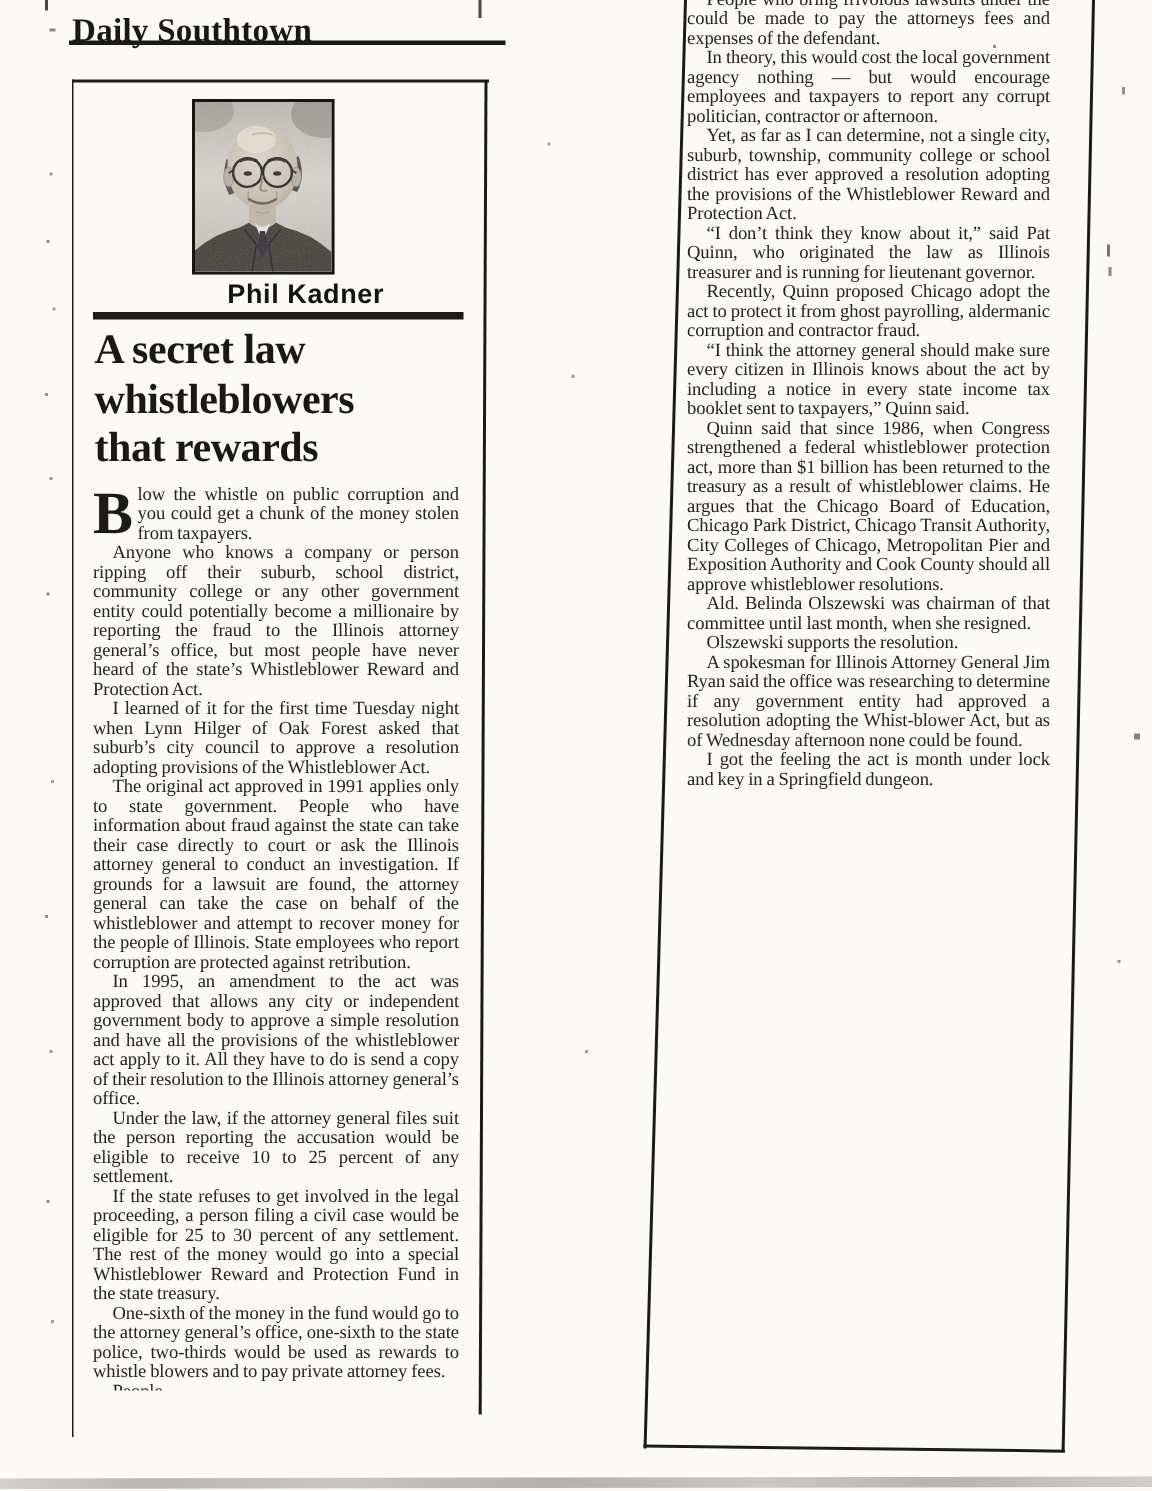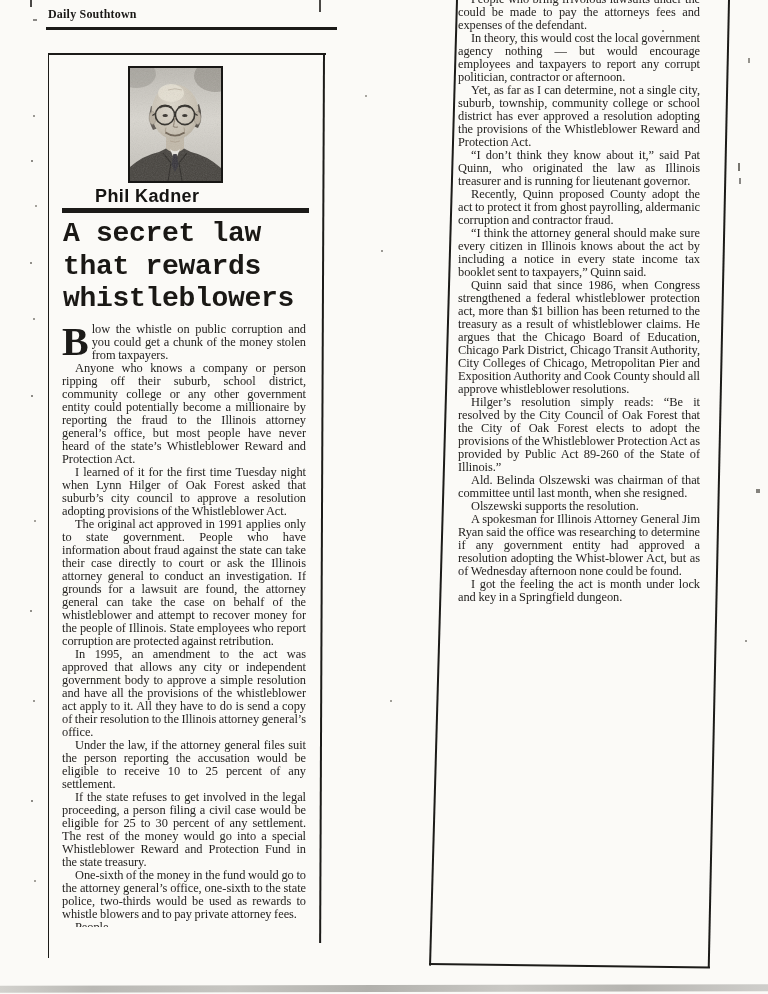--- a/index.html
+++ b/index.html
@@ -7,21 +7,21 @@
   body {
     position:relative; overflow:hidden;
     background:#fbfaf7;
     font-family:"Liberation Serif", serif;
     color:#242220;
   }
   .abs { position:absolute; }
 
   
   .masthead {
-    left:48px; top:7px; font-size:12px; font-weight:bold;
+    left:48px; top:7px; font-size:22px; font-weight:bold;
     letter-spacing:.2px; color:#1a1816;
   }
   .masthead-rule { left:46px; top:27px; width:291px; height:2.5px; background:#1b1a18; }
 
   
   .tick { background:#4a4846; }
   .tick-a { left:319px; top:0; width:2px; height:12px; }
   .tick-b { left:30px;  top:0; width:1.5px; height:7px; }
   .tick-c { left:33px;  top:19px; width:4px; height:1.5px; background:#8a8885; }
   .tick-d { left:738px; top:163px; width:1.5px; height:8px; background:#77756f; }
@@ -49,28 +49,28 @@
   }
 
   
   .photo-frame {
     left:128px; top:66px; width:95px; height:117px;
     border:2.2px solid #171614; background:#cecbc5;
   }
   .photo-frame svg { display:block; width:100%; height:100%; }
 
   .byline-name {
-    left:95px; top:186px; width:161px; text-align:left;
+    left:95px; top:186px; width:161px; text-align:right;
     font-family:"Liberation Sans", sans-serif; font-weight:bold;
     font-size:18px; letter-spacing:.4px; color:#151412;
   }
   .byline-rule { left:62px; top:208px; width:247px; height:4.5px; background:#1c1b19; }
 
   
-  .headline { left:63px; top:218px; width:250px; color:#1a1815;font-family:Liberation Mono, monospace; }
+  .headline { left:63px; top:218px; width:250px; color:#1a1815; }
   .headline div {
     font-size:28px; line-height:32.5px; font-weight:bold; letter-spacing:-.3px;
   }
 
   
   .body-left  { left:62px;  top:323px; width:244px; height:640px; overflow:hidden; }
   .body-right { left:458px; top:-7px;  width:242px; height:972px; overflow:hidden; }
   .para, .lead-para {
     font-size:12.4px; line-height:13px; text-align:justify;
     word-spacing:-.4px; letter-spacing:-.05px; color:#252321;
@@ -169,22 +169,22 @@
     <path d="M43.3,86 L46.7,86 L48.6,97 L45,104 L41.4,97 Z" fill="#36343a"></path>
     <rect width="91" height="113" filter="url(#grain)" opacity="0.5"></rect>
   </svg>
 </div>
 
 <div class="abs byline-name">Phil Kadner</div>
 <div class="abs byline-rule"></div>
 
 <div class="abs headline">
     <div>A secret law</div>
+    <div>whistleblowers</div>
     <div>that rewards</div>
-    <div>whistleblowers</div>
   </div>
 
 <div class="abs body-left">
   <p class="lead-para">
     <span class="dropcap">B</span><span>low the whistle on public corruption and you could get a chunk of the money stolen from taxpayers.</span>
   </p>
   <div>
       <p class="para">Anyone who knows a company or person ripping off their suburb, school district, community college or any other government entity could potentially become a millionaire by reporting the fraud to the Illinois attorney general’s office, but most people have never heard of the state’s Whistleblower Reward and Protection Act.</p>
       <p class="para">I learned of it for the first time Tuesday night when Lynn Hilger of Oak Forest asked that suburb’s city council to approve a resolution adopting provisions of the Whistleblower Act.</p>
       <p class="para">The original act approved in 1991 applies only to state government. People who have information about fraud against the state can take their case directly to court or ask the Illinois attorney general to conduct an investigation. If grounds for a lawsuit are found, the attorney general can take the case on behalf of the whistleblower and attempt to recover money for the people of Illinois. State employees who report corruption are protected against retribution.</p>
@@ -196,24 +196,23 @@
   <div class="clipped-line">
     <p class="para">People</p>
   </div>
 </div>
 
 <div class="abs body-right">
     <p class="para">People who bring frivolous lawsuits under the could be made to pay the attorneys fees and expenses of the defendant.</p>
     <p class="para">In theory, this would cost the local government agency nothing — but would encourage employees and taxpayers to report any corrupt politician, contractor or afternoon.</p>
     <p class="para">Yet, as far as I can determine, not a single city, suburb, township, community college or school district has ever approved a resolution adopting the provisions of the Whistleblower Reward and Protection Act.</p>
     <p class="para">“I don’t think they know about it,” said Pat Quinn, who originated the law as Illinois treasurer and is running for lieutenant governor.</p>
-    <p class="para">Recently, Quinn proposed County adopt the act to protect it from ghost payrolling, aldermanic corruption and contractor fraud.</p>
+    <p class="para">Recently, Quinn proposed Chicago adopt the act to protect it from ghost payrolling, aldermanic corruption and contractor fraud.</p>
     <p class="para">“I think the attorney general should make sure every citizen in Illinois knows about the act by including a notice in every state income tax booklet sent to taxpayers,” Quinn said.</p>
     <p class="para">Quinn said that since 1986, when Congress strengthened a federal whistleblower protection act, more than $1 billion has been returned to the treasury as a result of whistleblower claims. He argues that the Chicago Board of Education, Chicago Park District, Chicago Transit Authority, City Colleges of Chicago, Metropolitan Pier and Exposition Authority and Cook County should all approve whistleblower resolutions.</p>
-    <p class="para">Hilger’s resolution simply reads: “Be it resolved by the City Council of Oak Forest that the City of Oak Forest elects to adopt the provisions of the Whistleblower Protection Act as provided by Public Act 89-260 of the State of Illinois.”</p>
     <p class="para">Ald. Belinda Olszewski was chairman of that committee until last month, when she resigned.</p>
     <p class="para">Olszewski supports the resolution.</p>
     <p class="para">A spokesman for Illinois Attorney General Jim Ryan said the office was researching to determine if any government entity had approved a resolution adopting the Whist-blower Act, but as of Wednesday afternoon none could be found.</p>
     <p class="para">I got the feeling the act is month under lock and key in a Springfield dungeon.</p>
   </div>
 
 <div class="abs rc-left-border"></div>
 <div class="abs rc-right-border"></div>
 <div class="abs rc-bottom-border"></div>
 

